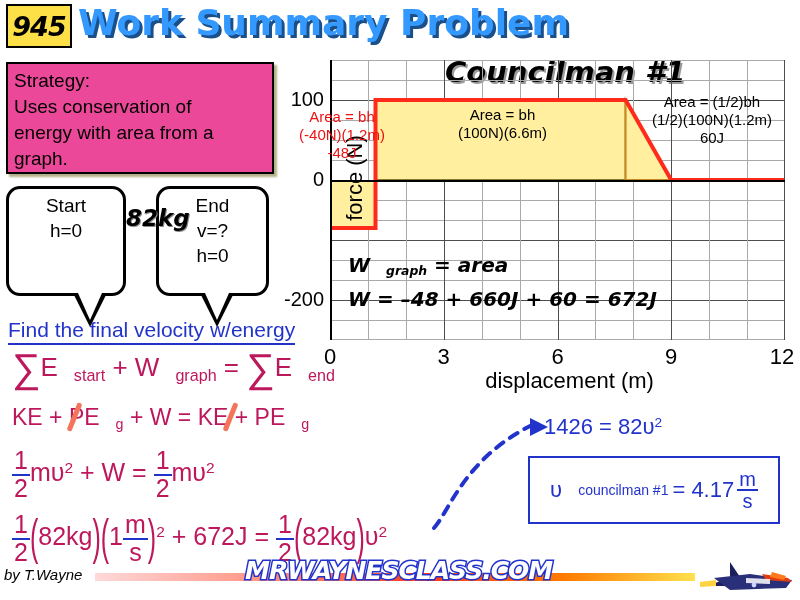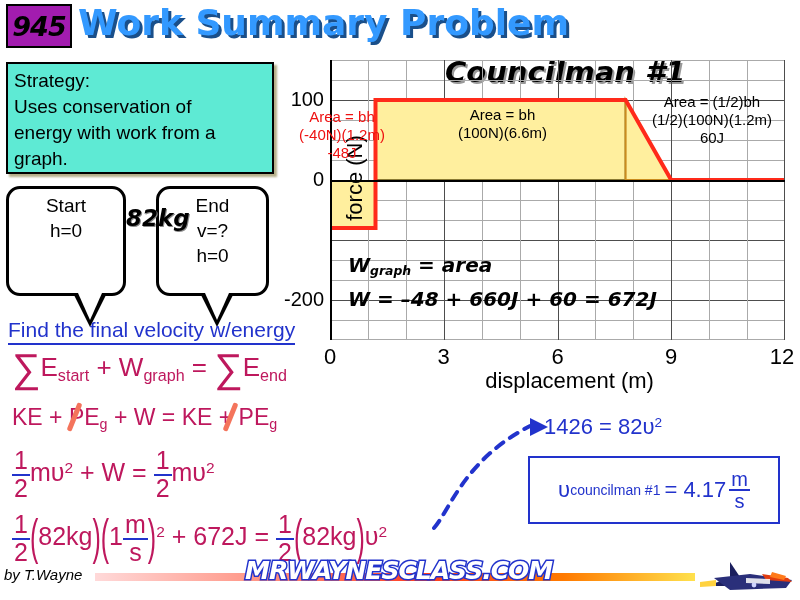--- a/index.html
+++ b/index.html
@@ -6,42 +6,42 @@
   body{
     width:800px;height:600px;overflow:hidden;position:relative;
     background:#ffffff;
     font-family:"Liberation Sans", sans-serif;
   }
   #slide{position:absolute;left:0;top:0;width:800px;height:600px;}
 
   
   .num-box{
     position:absolute;left:6px;top:4px;width:62px;height:40px;
-    background:#a21caf;border:2px solid #000;
+    background:#fde047;border:2px solid #000;
     display:flex;align-items:center;justify-content:center;
   }
   .num-box span{
     font-family:"DejaVu Sans", sans-serif;
     font-weight:bold;font-size:27px;font-style:italic;color:#000;letter-spacing:-1px;
   }
   .title{
     position:absolute;left:78px;top:2px;
     font-family:"DejaVu Sans", sans-serif;
     font-weight:bold;font-size:36px;
     color:#3399ff;
     -webkit-text-stroke:2px #ffffff;
     paint-order:stroke fill;
     text-shadow:3px 3px 0 #1a4f8a;
     white-space:nowrap;
   }
 
   
   .strategy{
     position:absolute;left:6px;top:62px;width:268px;height:112px;
-    background:#5eead4;border:2px solid #000;
+    background:#ec4899;border:2px solid #000;
     box-shadow:3px 3px 2px rgba(120,110,40,.55);
     padding:4px 6px;box-sizing:border-box;
     font-size:19px;line-height:26px;color:#000;
   }
 
   
   .callout{
     position:absolute;background:#fff;border:3px solid #000;border-radius:14px;
     text-align:center;box-sizing:border-box;
     font-size:19px;line-height:25px;color:#000;padding-top:4px;
@@ -95,21 +95,21 @@
     position:absolute;
     font-family:"DejaVu Sans", sans-serif;
     font-weight:bold;font-style:italic;color:#000;white-space:nowrap;
   }
   .findline{
     position:absolute;left:8px;top:318px;font-size:21px;color:#2233cc;
     border-bottom:2px solid #2233cc;padding-bottom:1px;
   }
   .eqn{position:absolute;color:#be185d;white-space:nowrap;}
   .sum{font-size:40px;line-height:0;vertical-align:-6px;}
-  sub.s{font-size:.62em;vertical-align:-.28em;}
+  sub.s{font-size:.62em;vertical-align:-.28em;margin-left:16px;}
   sup.s{font-size:.62em;vertical-align:.55em;}
   .frac{display:inline-block;vertical-align:middle;text-align:center;line-height:1.02;}
   .frac .n{display:block;border-bottom:2px solid #2233cc;padding:0 2px;}
   .frac .d{display:block;padding:0 2px;}
   .pbig{display:inline-block;transform:scaleY(2.0);font-weight:300;}
   .strike{position:absolute;width:5px;height:30px;background:#f4745c;
           transform:rotate(22deg);border-radius:2px;}
 
   .answer-box{
     position:absolute;left:528px;top:456px;width:252px;height:68px;
@@ -140,21 +140,21 @@
 <div id="slide">
 
   <div class="num-box">
     <span>945</span>
   </div>
   <div class="title">Work Summary Problem</div>
 
   <div class="strategy">
     <div>Strategy:</div>
     <div>Uses conservation of</div>
-    <div>energy with work from a</div>
+    <div>energy with area from a</div>
     <div>graph.</div>
   </div>
 
   <div class="callout" id="start-box">
     <div>Start</div>
     <div>h=0</div>
   </div>
   <div class="tail" id="start-tail"></div>
 
   <div class="callout" id="end-box">

